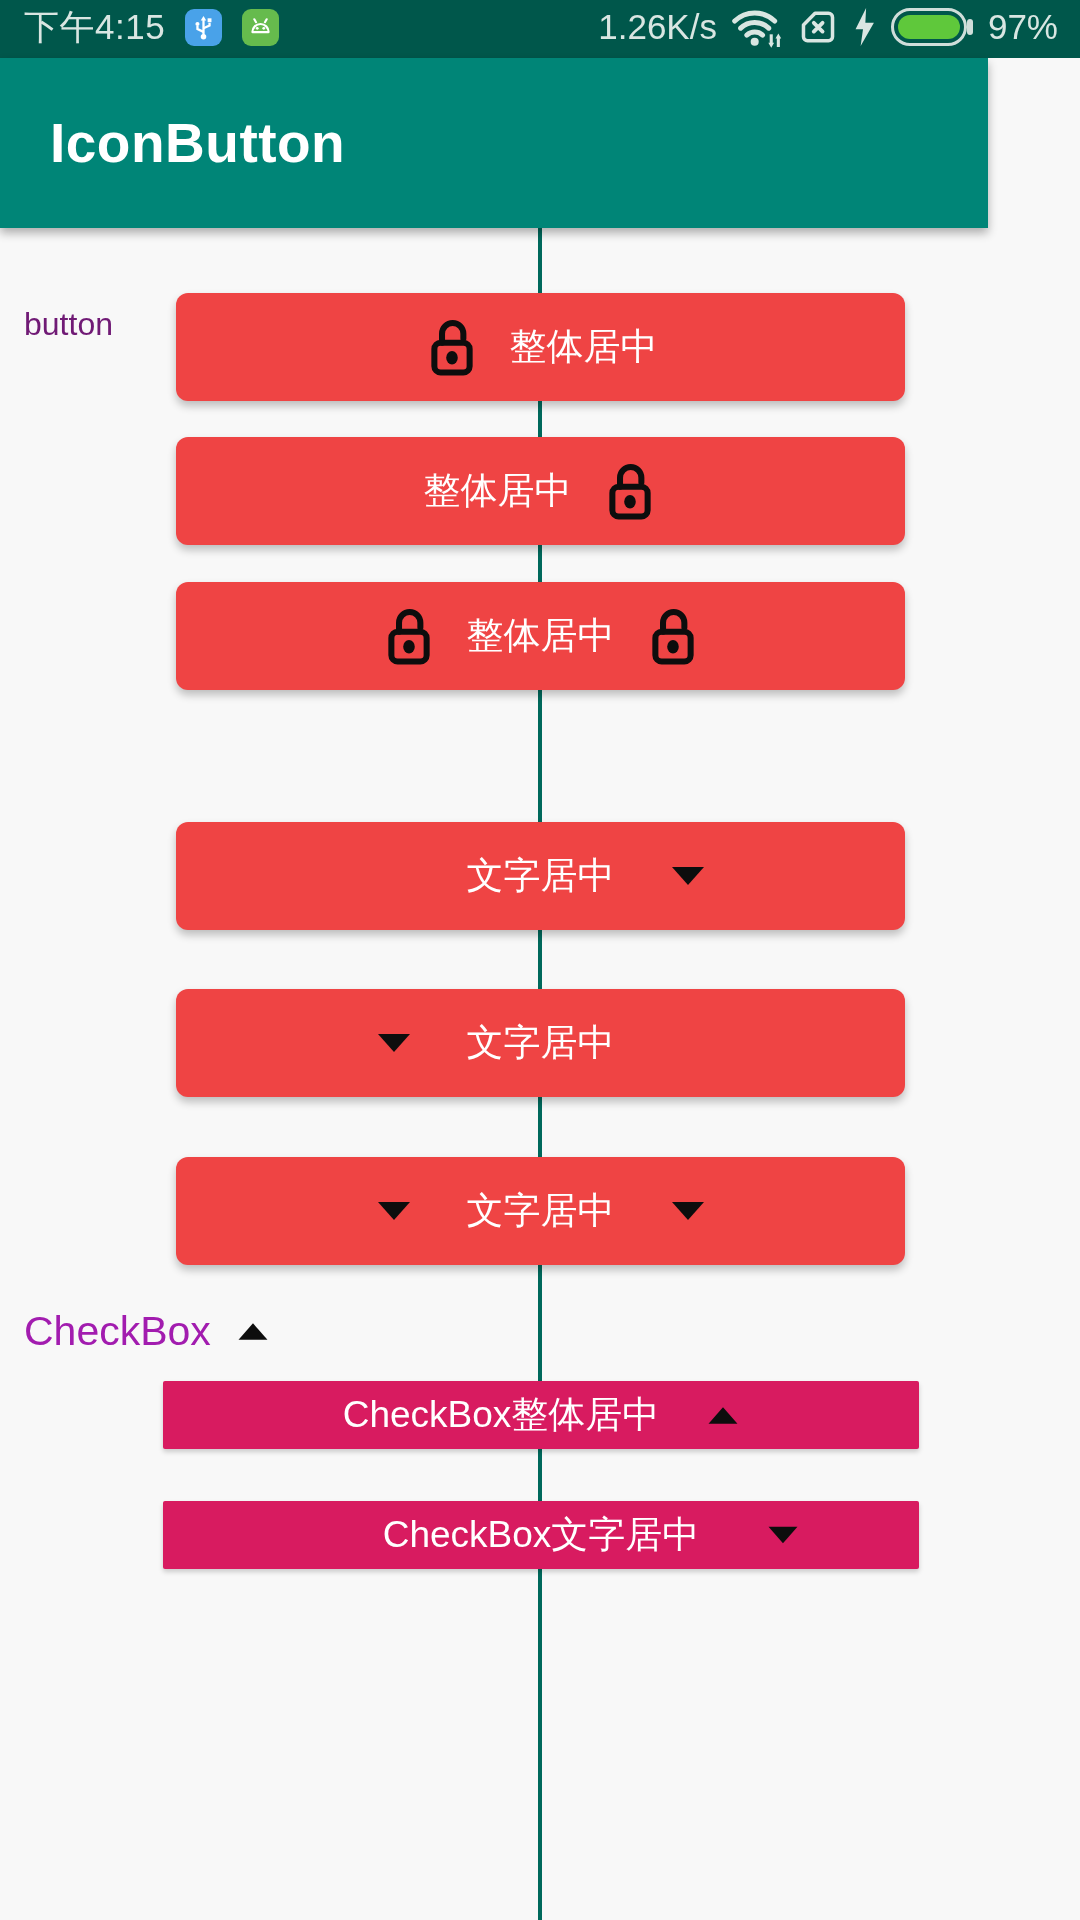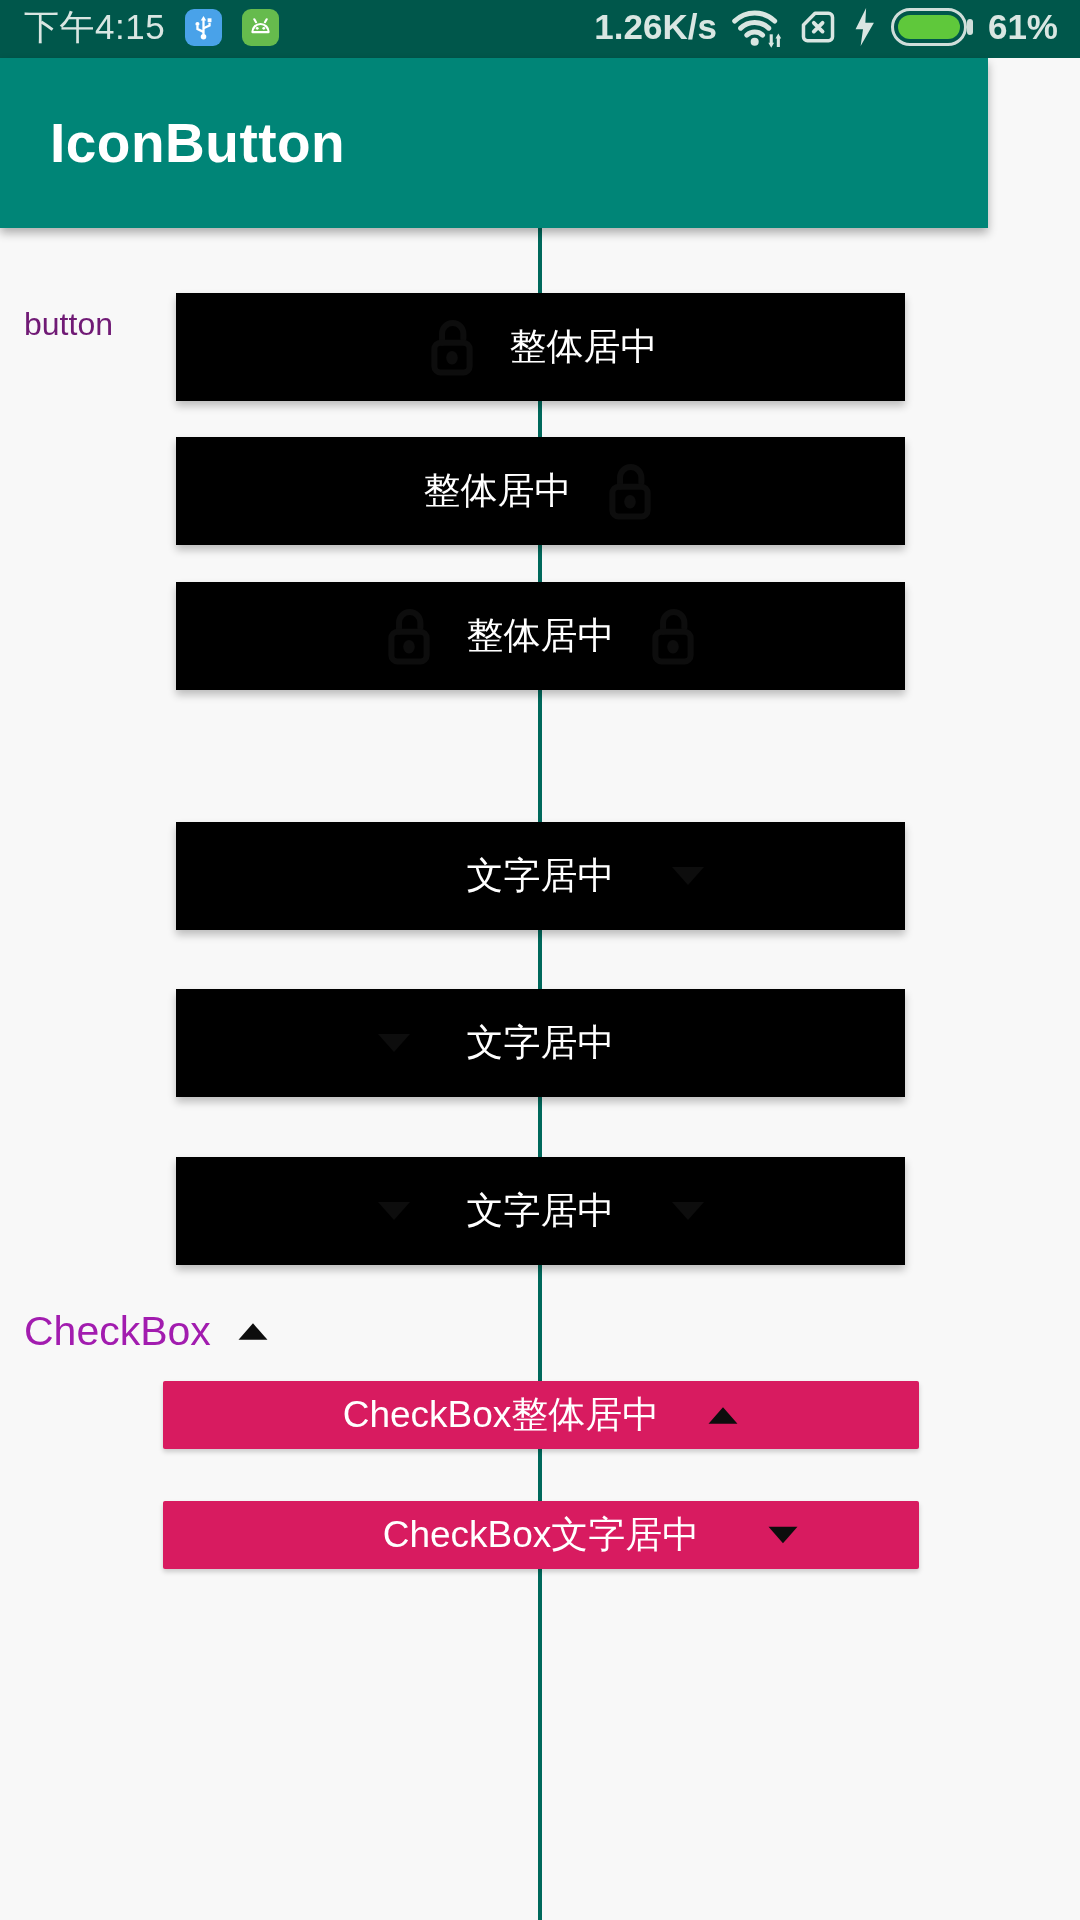--- a/index.html
+++ b/index.html
@@ -11,21 +11,21 @@
     position:absolute; top:0; left:0; width:1080px; height:58px;
     background:#00574B; color:#D9E6E2;
     display:flex; align-items:center; box-sizing:border-box;
     padding:0 22px 4px 24px; font-size:35px;
   }
   .sb-left { display:flex; align-items:center; gap:20px; }
   .sb-time { letter-spacing:0.5px; }
   .sb-chip { width:37px; height:37px; border-radius:9px; display:flex; align-items:center; justify-content:center; }
   .chip-usb { background:#49A2E9; }
   .chip-android { background:#66BB4D; }
-  .sb-right { margin-left:auto; display:flex; align-items:center; gap:15px;font-weight:bold; }
+  .sb-right { margin-left:auto; display:flex; align-items:center; gap:15px; }
   .sb-icon { display:flex; align-items:center; justify-content:center; }
   .battery { position:relative; width:76px; height:38px; border:3px solid #CFDEDA; border-radius:20px; box-sizing:border-box; margin-right:6px; }
   .battery-fill { position:absolute; left:4px; top:4px; right:4px; bottom:4px; background:#5FC83B; border-radius:12px; }
   .battery-nub { position:absolute; right:-9px; top:50%; transform:translateY(-50%); width:6px; height:16px; background:#CFDEDA; border-radius:3px; }
 
   
   .app-bar {
     position:absolute; top:58px; left:0; width:988px; height:170px;
     background:#008577; display:flex; align-items:center; box-sizing:border-box;
     padding-left:50px; box-shadow:0 5px 9px rgba(0,0,0,0.30);
@@ -37,21 +37,21 @@
   .divider-v { position:absolute; left:538px; top:228px; width:4px; height:1692px; background:#00695C; z-index:1; }
 
   .label-button { position:absolute; left:24px; top:306px; font-size:32px; color:#701a75; z-index:2; }
   .label-checkbox {
     position:absolute; left:24px; top:1308px; font-size:41px; color:#a21caf;
     display:flex; align-items:center; gap:26px; z-index:2;
   }
 
   .btn {
     position:absolute; left:176px; width:729px; height:108px;
-    background:#000000; border-radius:0;
+    background:#ef4444; border-radius:12px;
     box-shadow:0 5px 8px rgba(0,0,0,0.24);
     display:flex; align-items:center; justify-content:center; gap:30px;
     color:#FFFFFF; font-size:37px; z-index:2; cursor:pointer;
   }
   .btn .lbl { white-space:nowrap; }
   .abs-icon { position:absolute; top:50%; transform:translateY(-50%); display:flex; }
   .tri-right-off { left:calc(50% + 130px); }
   .tri-left-off  { right:calc(50% + 130px); }
 
   .cbbar {
@@ -115,21 +115,21 @@
       </span>
       <span class="sb-icon">
         <svg width="22" height="40" viewBox="0 0 12 22">
           <polygon points="6.6,0.5 0.8,12.3 4.9,12.3 3.6,21.5 10.9,8.7 6.2,8.7" fill="#D9E6E2"></polygon>
         </svg>
       </span>
       <span class="battery">
         <span class="battery-fill"></span>
         <span class="battery-nub"></span>
       </span>
-      <span>61%</span>
+      <span>97%</span>
     </div>
   </div>
 
   <div class="app-bar">
     <span class="app-title">IconButton</span>
   </div>
 
   <div class="divider-v"></div>
 
   <span class="label-button">button</span>

